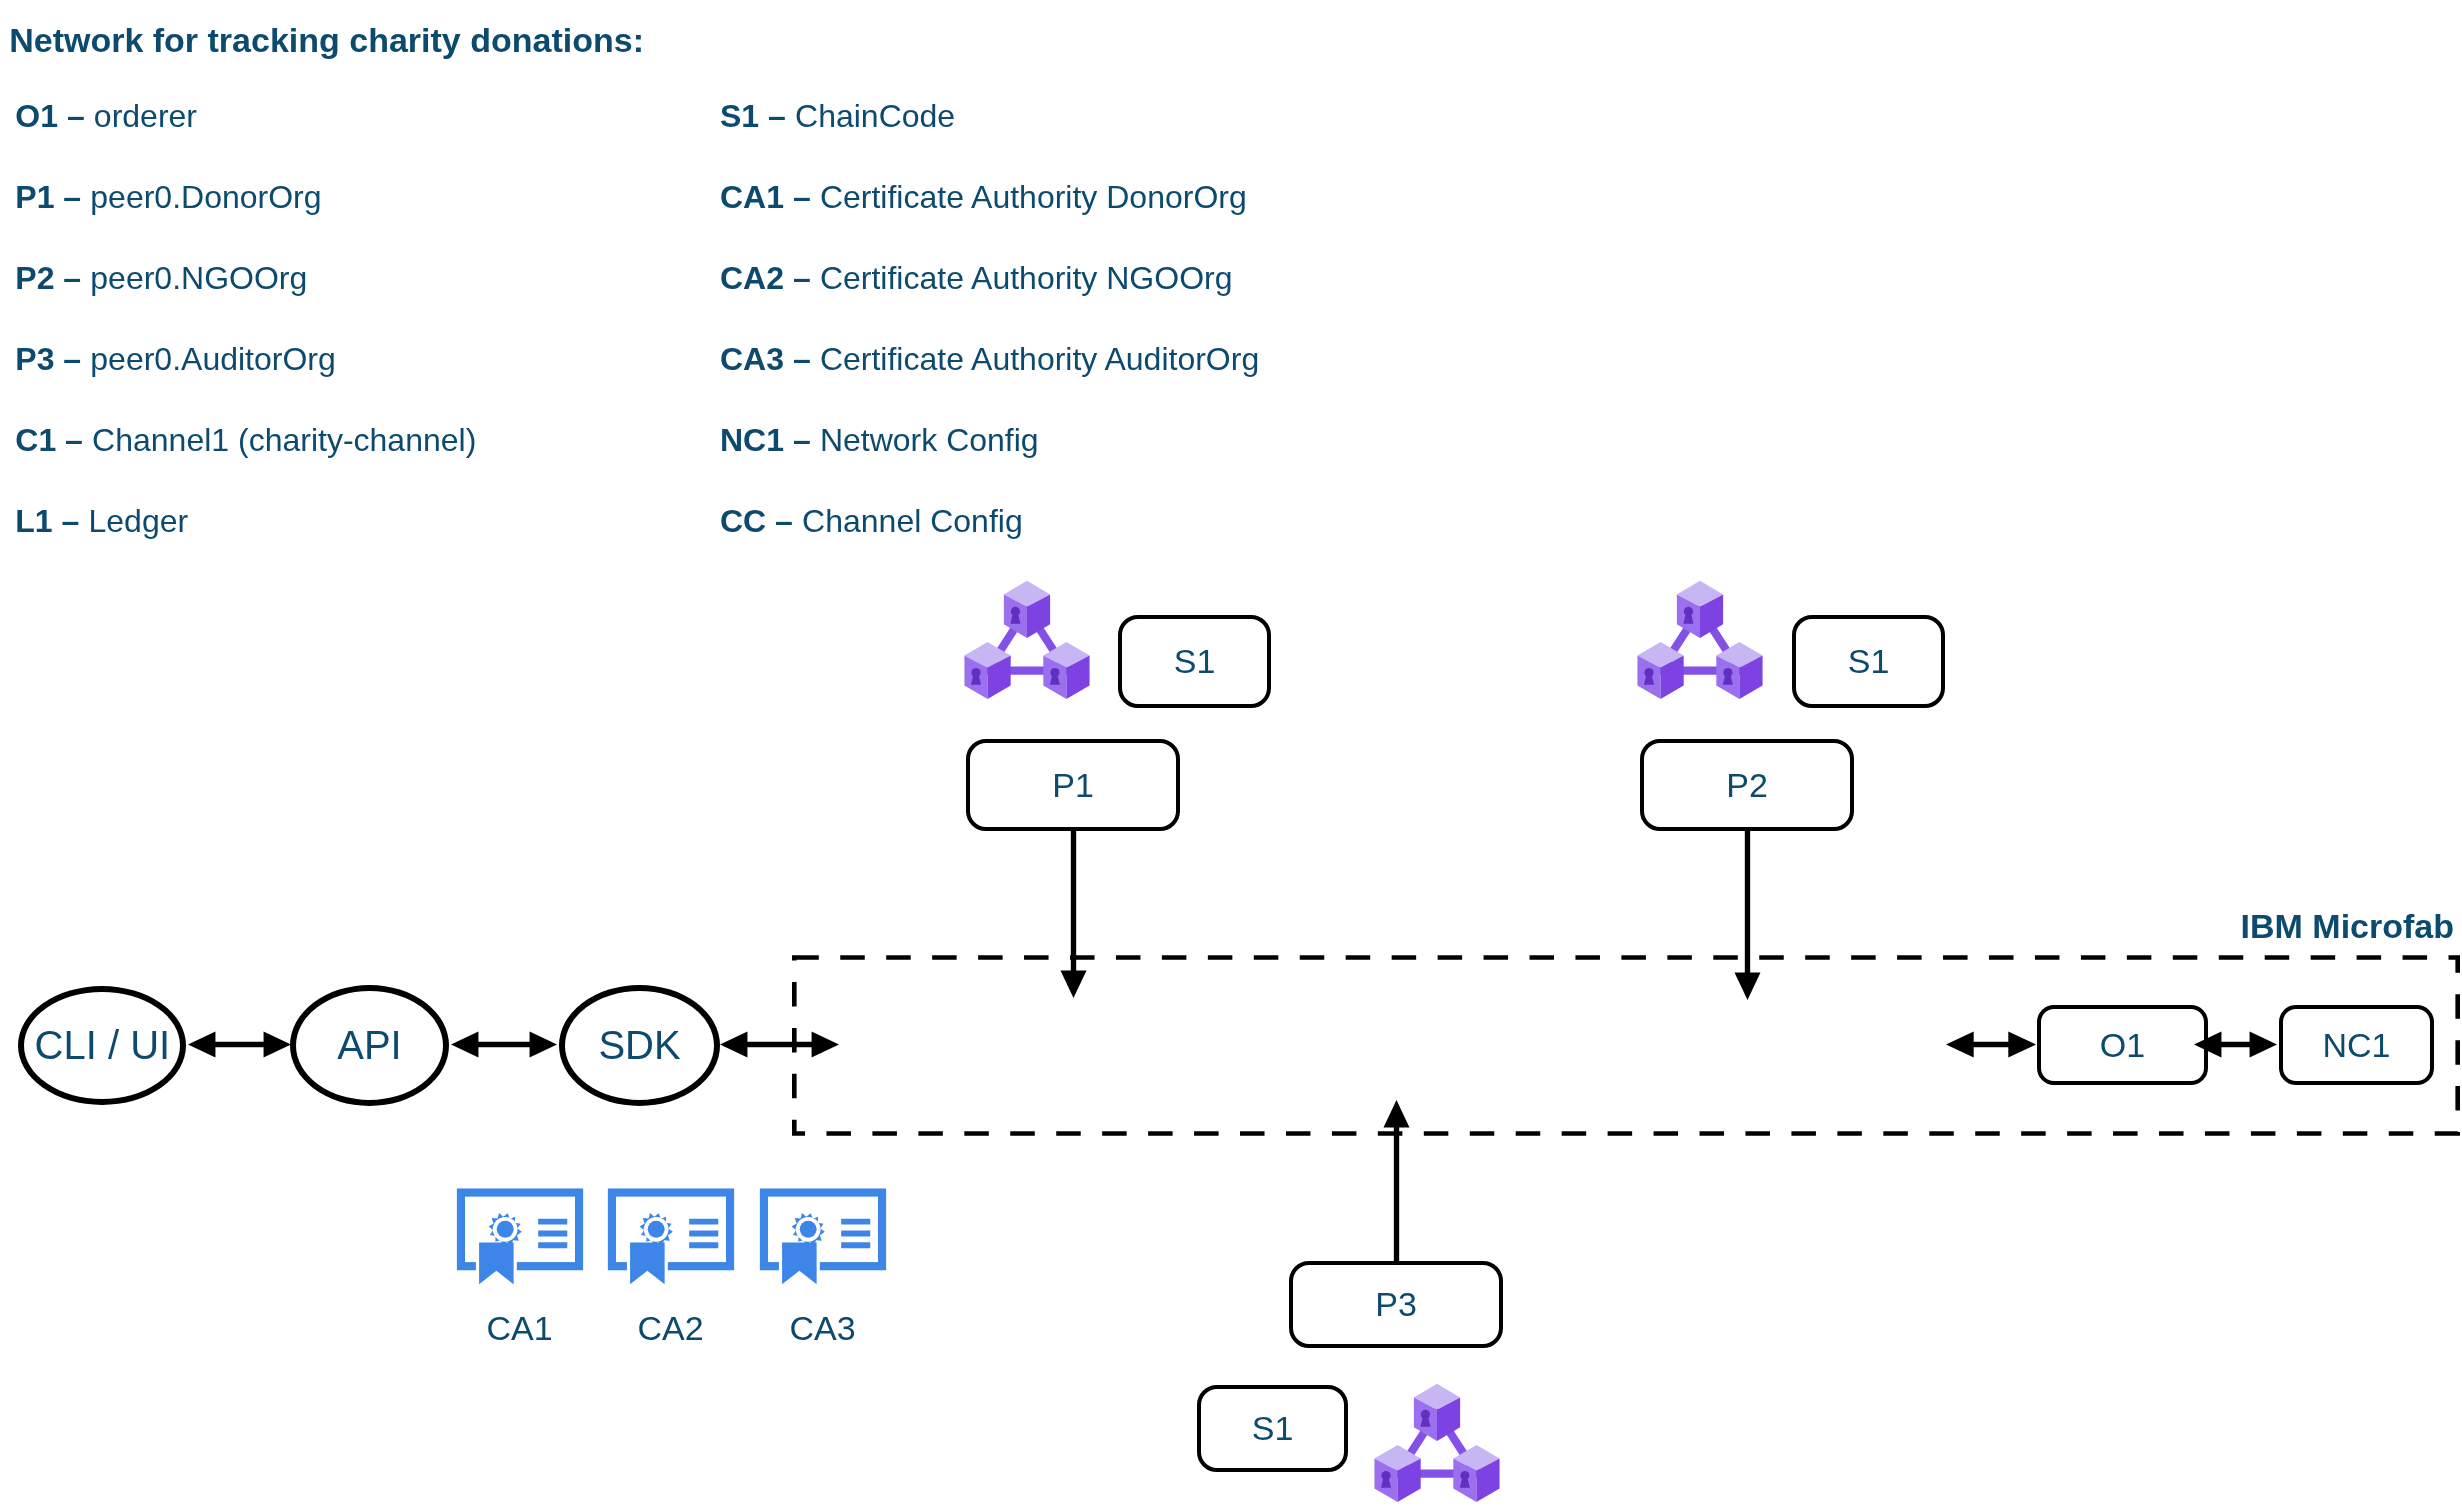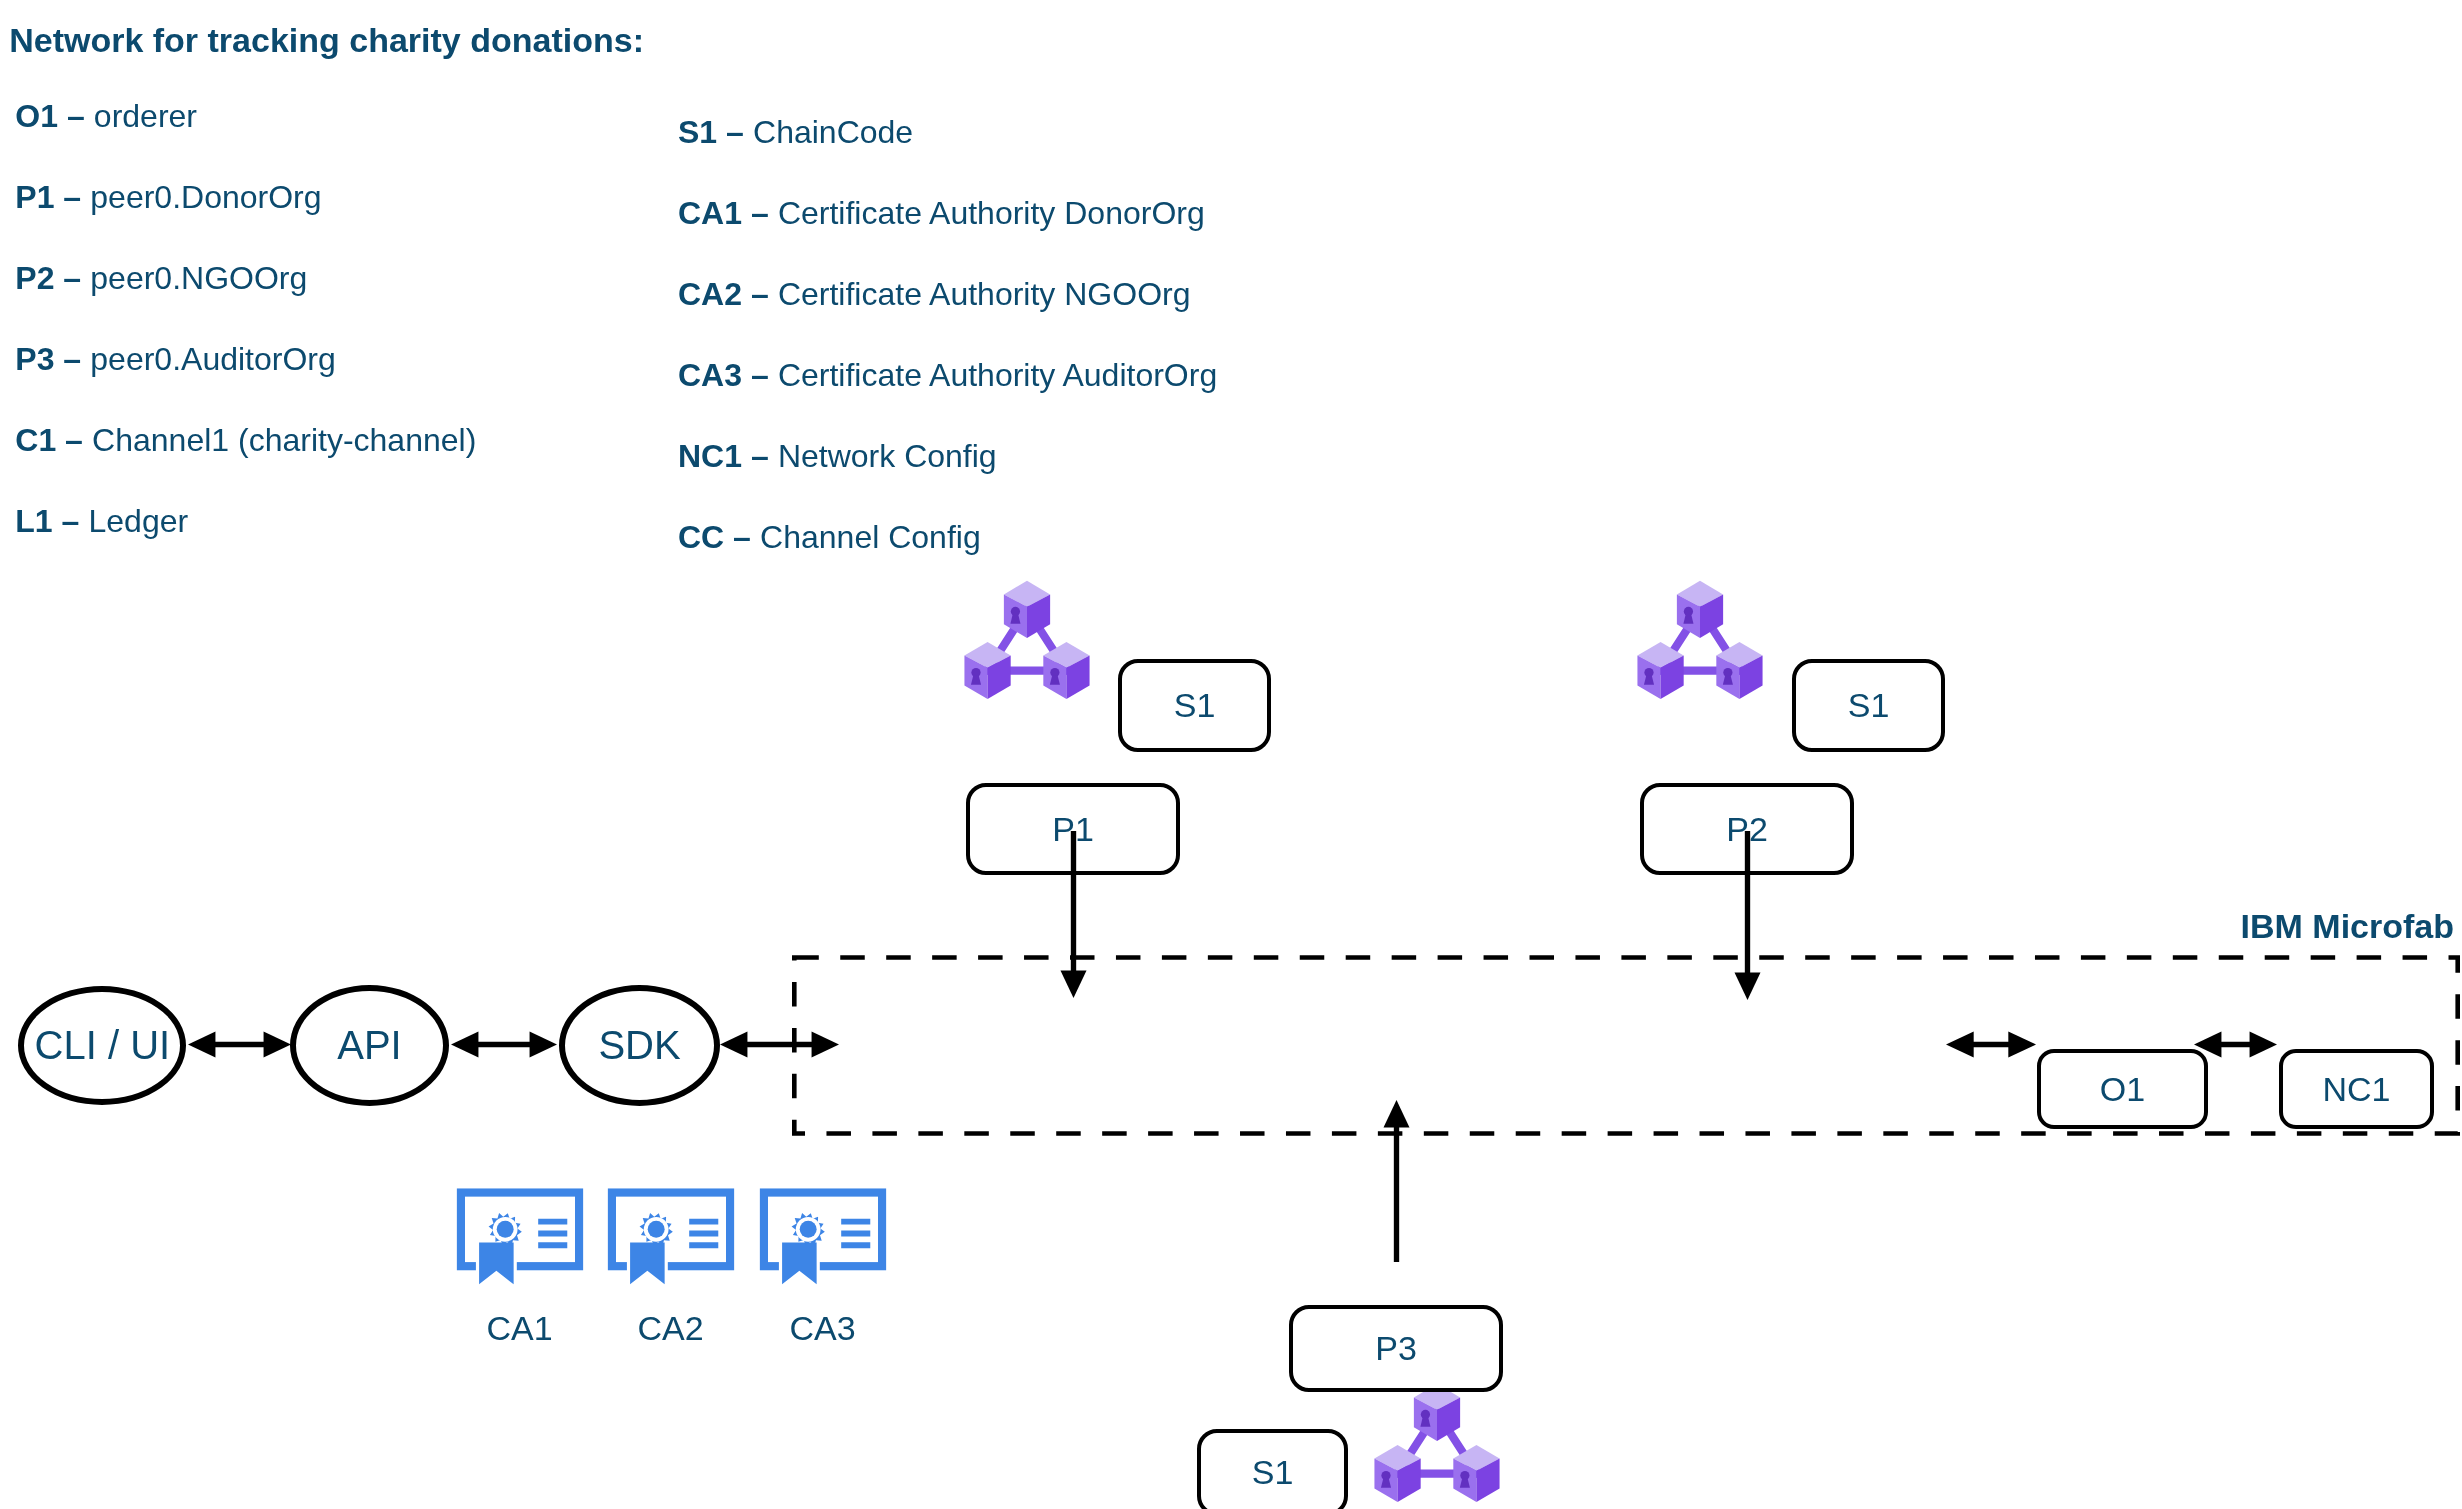--- a/index.html
+++ b/index.html
@@ -20,39 +20,38 @@
     white-space: nowrap;
   }
   .legend-col {
     position: absolute;
     top: 98px;
     display: flex;
     flex-direction: column;
     gap: 44px;
   }
   .legend-col.left  { left: 15.3px; }
-  .legend-col.right { left: 678px; margin-top: 16px; }
+  .legend-col.right { left: 720px; }
   .legend-row {
     font-size: 32px;
     line-height: 37px;
     white-space: nowrap;
   }
   .legend-key { font-weight: bold; margin-right: 9.2px; }
   .node-box {
     position: absolute;
     box-sizing: border-box;
     border: 4.6px solid #000;
     border-radius: 20px;
     background: #ffffff;
     display: flex;
     align-items: center;
     justify-content: center;
     font-size: 34px;
     z-index: 2;
-    margin-top: 44px;
   }
   .ellipse {
     position: absolute;
     box-sizing: border-box;
     border: 6.1px solid #000;
     border-radius: 50%;
     background: #ffffff;
     display: flex;
     align-items: center;
     justify-content: center;

